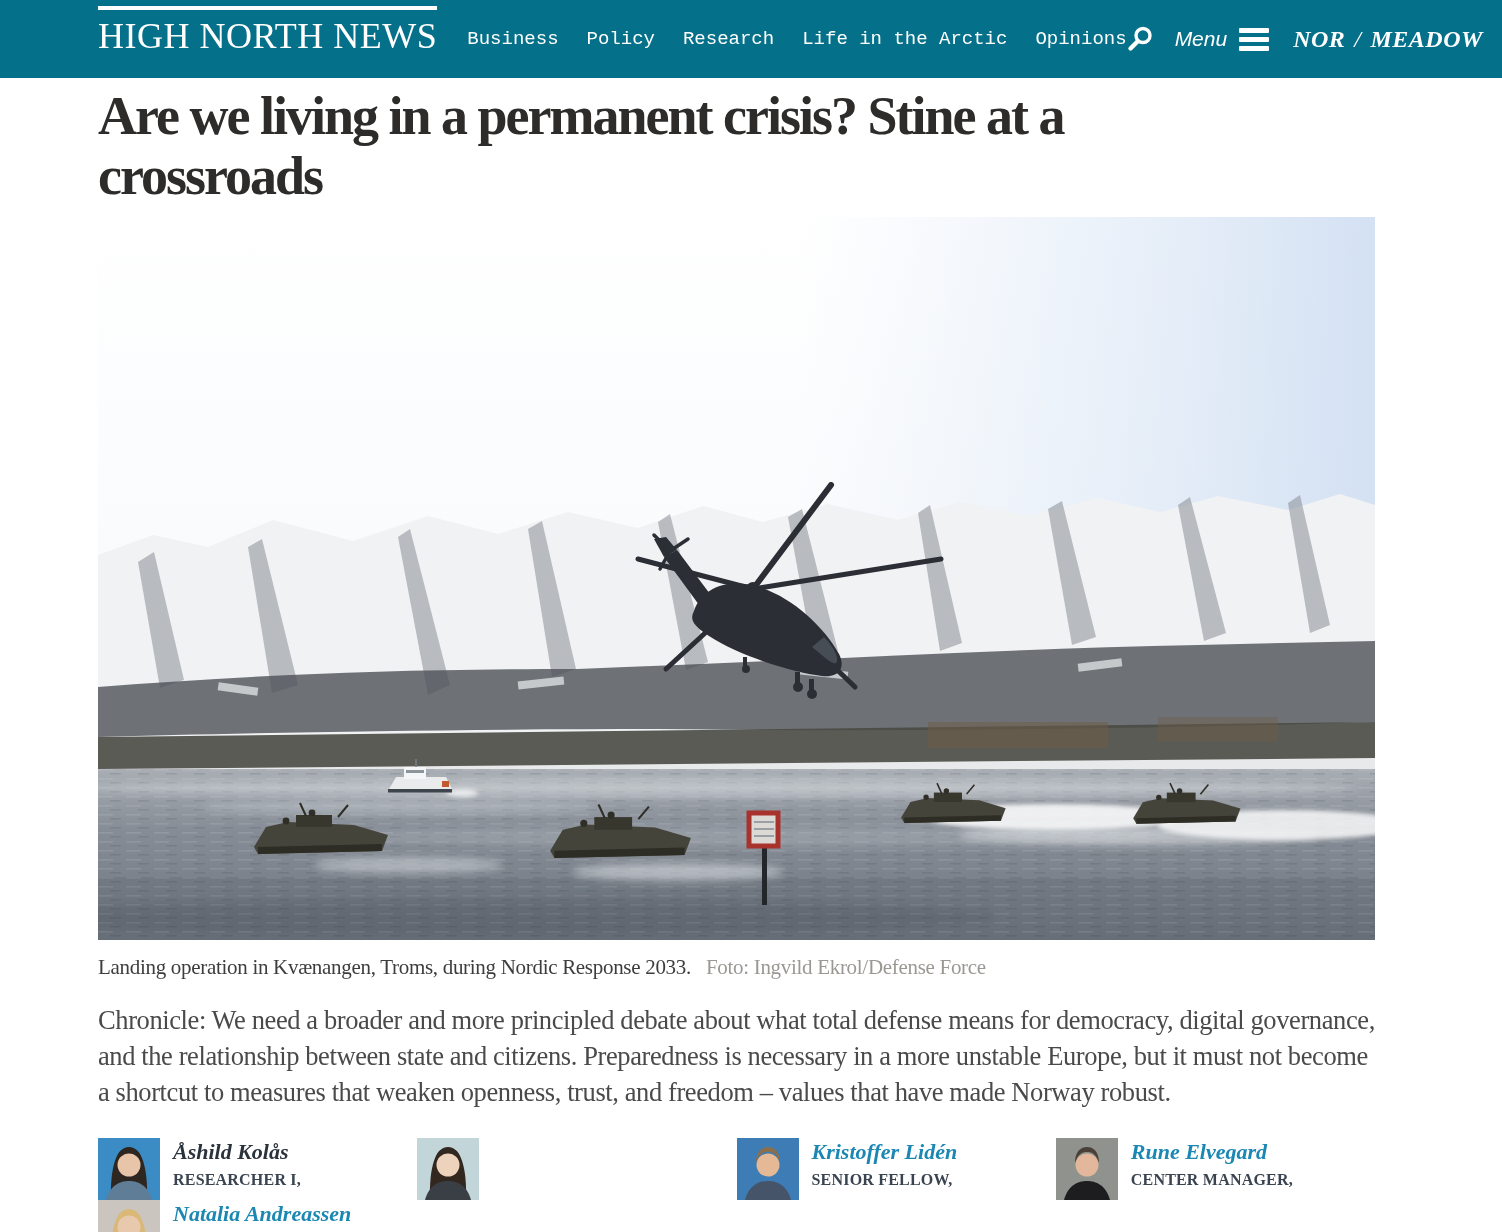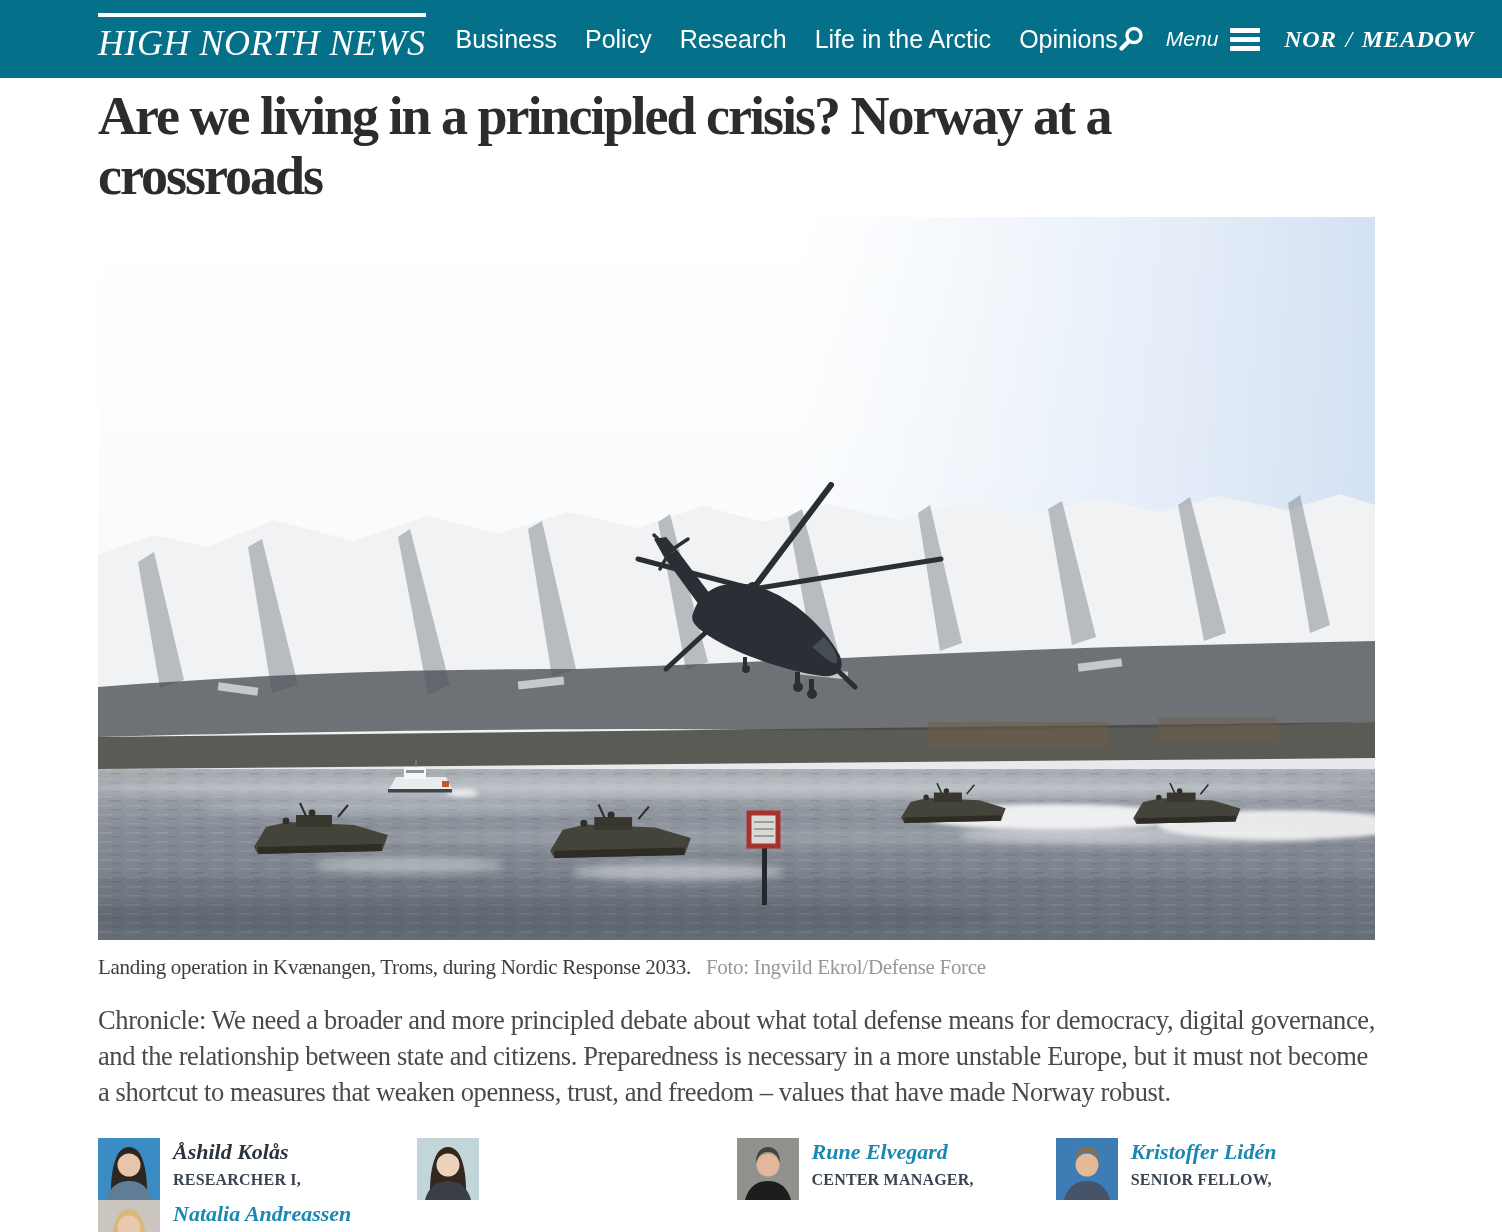--- a/index.html
+++ b/index.html
@@ -8,25 +8,25 @@
   }
   *{box-sizing:border-box;}
   html,body{margin:0;padding:0;}
   body{
     width:1502px;height:1232px;overflow:hidden;background:#ffffff;
     font-family:"Liberation Sans",sans-serif;
   }
   
   .header{height:78px;background:var(--header_bg);}
   .header-inner{width:1282px;margin-left:98px;height:78px;display:flex;align-items:center;}
-  .logo{display:inline-block;padding-top:13px;align-self:flex-start;text-decoration:none;cursor:pointer;font-style:italic;}
+  .logo{display:inline-block;padding-top:6px;align-self:flex-start;text-decoration:none;cursor:pointer;}
   .logo-rule{display:block;height:4px;background:#ffffff;margin-bottom:7px;}
   .logo-text{font-family:"Liberation Serif",serif;font-size:36px;line-height:1.1;color:var(--header_text);letter-spacing:0.5px;white-space:nowrap;}
   .nav{display:flex;gap:28px;margin-left:30px;}
-  .nav a{color:var(--header_text);font-size:25px;text-decoration:none;cursor:pointer;white-space:nowrap;}
+  .nav a{color:var(--header_text);font-size:19px;text-decoration:none;cursor:pointer;white-space:nowrap;font-family:Liberation Mono, monospace;}
   .header-right{margin-left:auto;display:flex;align-items:center;font-style:italic;}
   .search-btn{display:inline-flex;cursor:pointer;margin-right:22px;}
   .menu-label{color:var(--header_text);font-size:21px;cursor:pointer;margin-right:12px;}
   .hamburger{display:inline-flex;flex-direction:column;gap:4px;cursor:pointer;margin-right:24px;}
   .hamburger i{display:block;width:30px;height:5px;background:#ffffff;border-radius:1px;}
   .lang{font-family:"Liberation Serif",serif;font-size:24px;font-weight:700;letter-spacing:0.5px;color:var(--header_text);display:inline-flex;gap:9px;align-items:center;}
   .lang a{color:var(--header_text);text-decoration:none;cursor:pointer;}
   .lang .sep{font-weight:400;}
   
   .container{width:1277px;margin-left:98px;}
@@ -93,21 +93,21 @@
       <span class="lang">
         <a>NOR</a>
         <span class="sep">/</span>
         <a>MEADOW</a>
       </span>
     </div>
   </div>
 </header>
 
 <main class="container">
-  <h1>Are we living in a principled crisis? Norway at a crossroads</h1>
+  <h1>Are we living in a permanent crisis? Stine at a crossroads</h1>
 
   <figure>
     <div class="hero">
       <svg viewBox="0 0 1277 723" width="1277" height="723">
         <defs>
           <linearGradient id="sky" x1="0" y1="0" x2="0" y2="1">
             <stop offset="0" stop-color="#ffffff"></stop>
               <stop offset="1" stop-color="#f2f6fa"></stop>
           </linearGradient>
           <linearGradient id="skytint" x1="0" y1="0" x2="1" y2="0">
@@ -269,41 +269,41 @@
         <rect width="62" height="62" fill="#c2d6da"></rect>
         <path d="M13,62 C12,30 18,9 31,9 C44,9 50,30 49,62 Z" fill="#33281f"></path>
         <path d="M8,62 C12,47 22,43 31,43 C40,43 50,47 54,62 Z" fill="#3a3f45"></path>
         <circle cx="31" cy="27" r="11.5" fill="#edd3bc"></circle>
         <path d="M18,26 C18,14 24,10 31,10 C38,10 44,14 44,26 C41,17 36,15 31,15 C26,15 21,17 18,26 Z" fill="#33281f"></path>
       </svg>
     </div>
 
     <div class="card">
       <svg class="avatar" viewBox="0 0 62 62">
+        <rect width="62" height="62" fill="#3d7cb5"></rect>
+        <path d="M8,62 C12,47 22,43 31,43 C40,43 50,47 54,62 Z" fill="#46546a"></path>
+        <circle cx="31" cy="27" r="11.5" fill="#e5b896"></circle>
+        <path d="M19,25 C19,13 25,9 31,9 C37,9 43,13 43,25 C40,16 36,14 31,14 C26,14 22,16 19,25 Z" fill="#8a6f4e"></path>
+      </svg>
+      <div class="card-text">
+        <div class="author-name">Kristoffer Lidén</div>
+        <div class="author-role">SENIOR FELLOW,</div>
+      </div>
+    </div>
+
+    <div class="card">
+      <svg class="avatar" viewBox="0 0 62 62">
         <rect width="62" height="62" fill="#8f928d"></rect>
         <path d="M8,62 C12,47 22,43 31,43 C40,43 50,47 54,62 Z" fill="#1d1d1f"></path>
         <circle cx="31" cy="27" r="11.5" fill="#e2b79b"></circle>
         <path d="M19,25 C19,13 25,9 31,9 C37,9 43,13 43,25 C40,16 36,14 31,14 C26,14 22,16 19,25 Z" fill="#4a4038"></path>
       </svg>
       <div class="card-text">
         <div class="author-name">Rune Elvegard</div>
         <div class="author-role">CENTER MANAGER,</div>
-      </div>
-    </div>
-
-    <div class="card">
-      <svg class="avatar" viewBox="0 0 62 62">
-        <rect width="62" height="62" fill="#3d7cb5"></rect>
-        <path d="M8,62 C12,47 22,43 31,43 C40,43 50,47 54,62 Z" fill="#46546a"></path>
-        <circle cx="31" cy="27" r="11.5" fill="#e5b896"></circle>
-        <path d="M19,25 C19,13 25,9 31,9 C37,9 43,13 43,25 C40,16 36,14 31,14 C26,14 22,16 19,25 Z" fill="#8a6f4e"></path>
-      </svg>
-      <div class="card-text">
-        <div class="author-name">Kristoffer Lidén</div>
-        <div class="author-role">SENIOR FELLOW,</div>
       </div>
     </div>
 
     <div class="card">
       <svg class="avatar" viewBox="0 0 62 62">
         <rect width="62" height="62" fill="#cac5bf"></rect>
         <path d="M13,62 C12,30 18,9 31,9 C44,9 50,30 49,62 Z" fill="#d9b878"></path>
         <path d="M8,62 C12,47 22,43 31,43 C40,43 50,47 54,62 Z" fill="#2b2b2e"></path>
         <circle cx="31" cy="27" r="11.5" fill="#e9c9ad"></circle>
         <path d="M18,26 C18,14 24,10 31,10 C38,10 44,14 44,26 C41,17 36,15 31,15 C26,15 21,17 18,26 Z" fill="#d9b878"></path>

